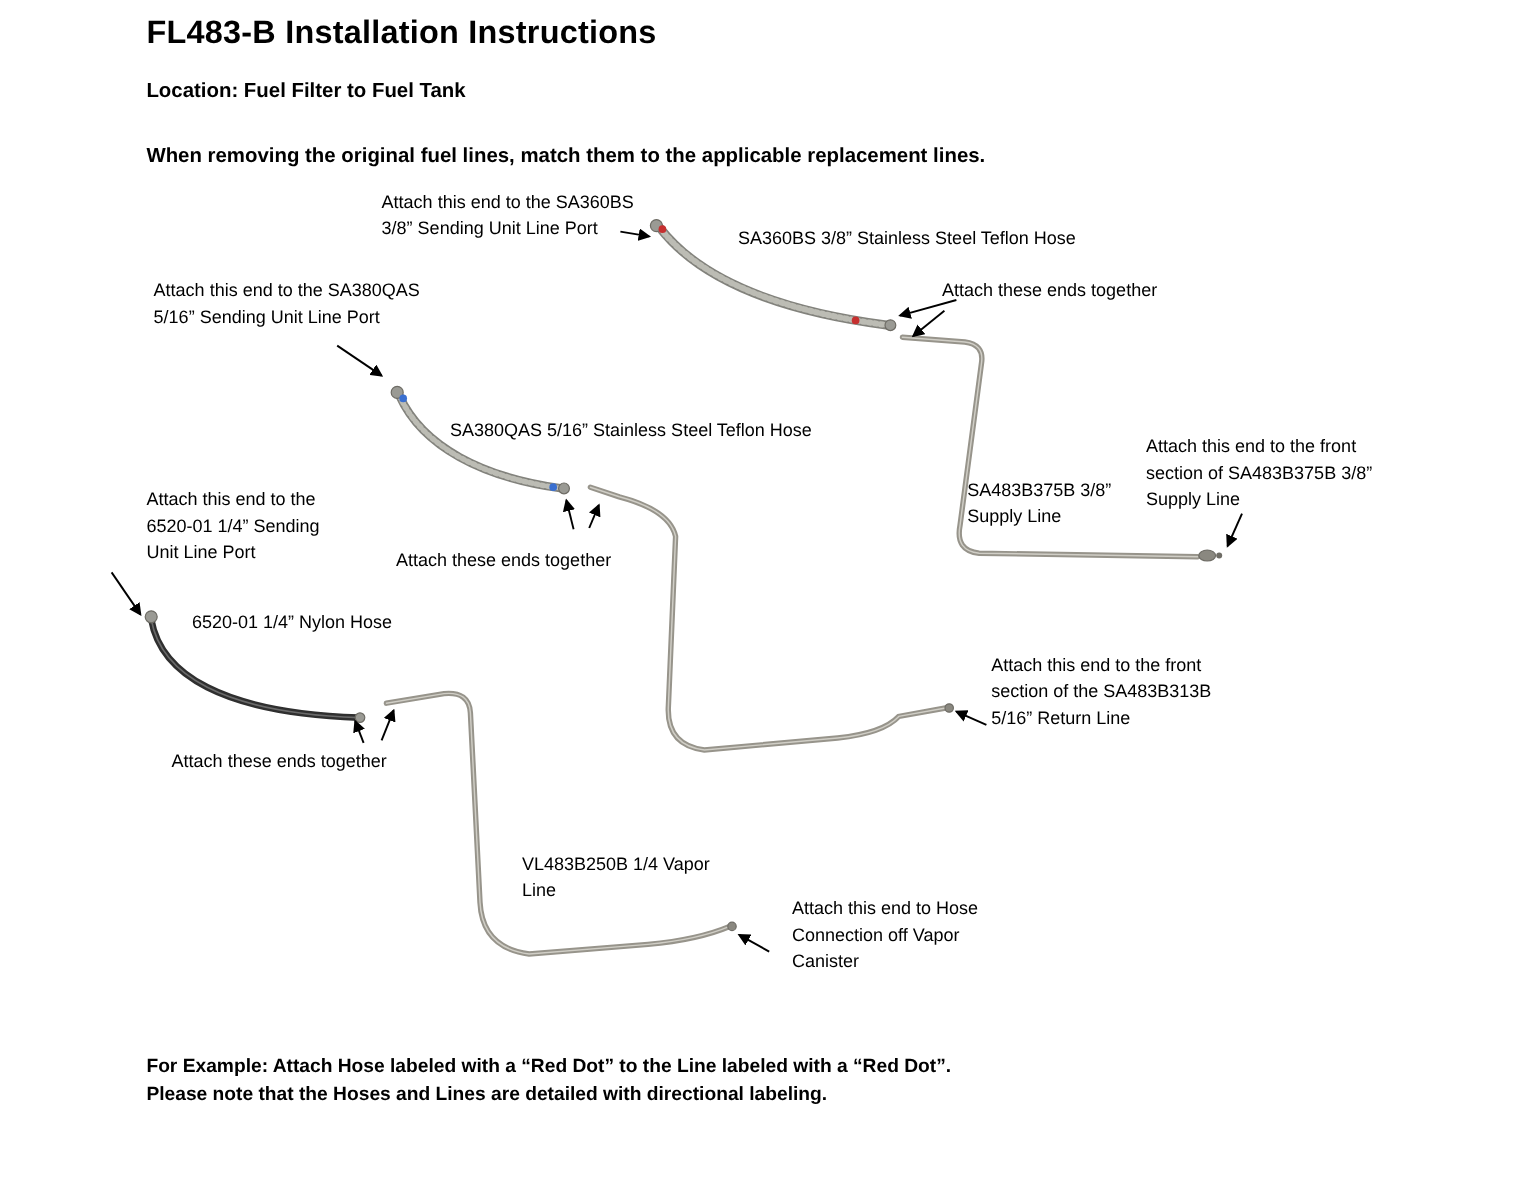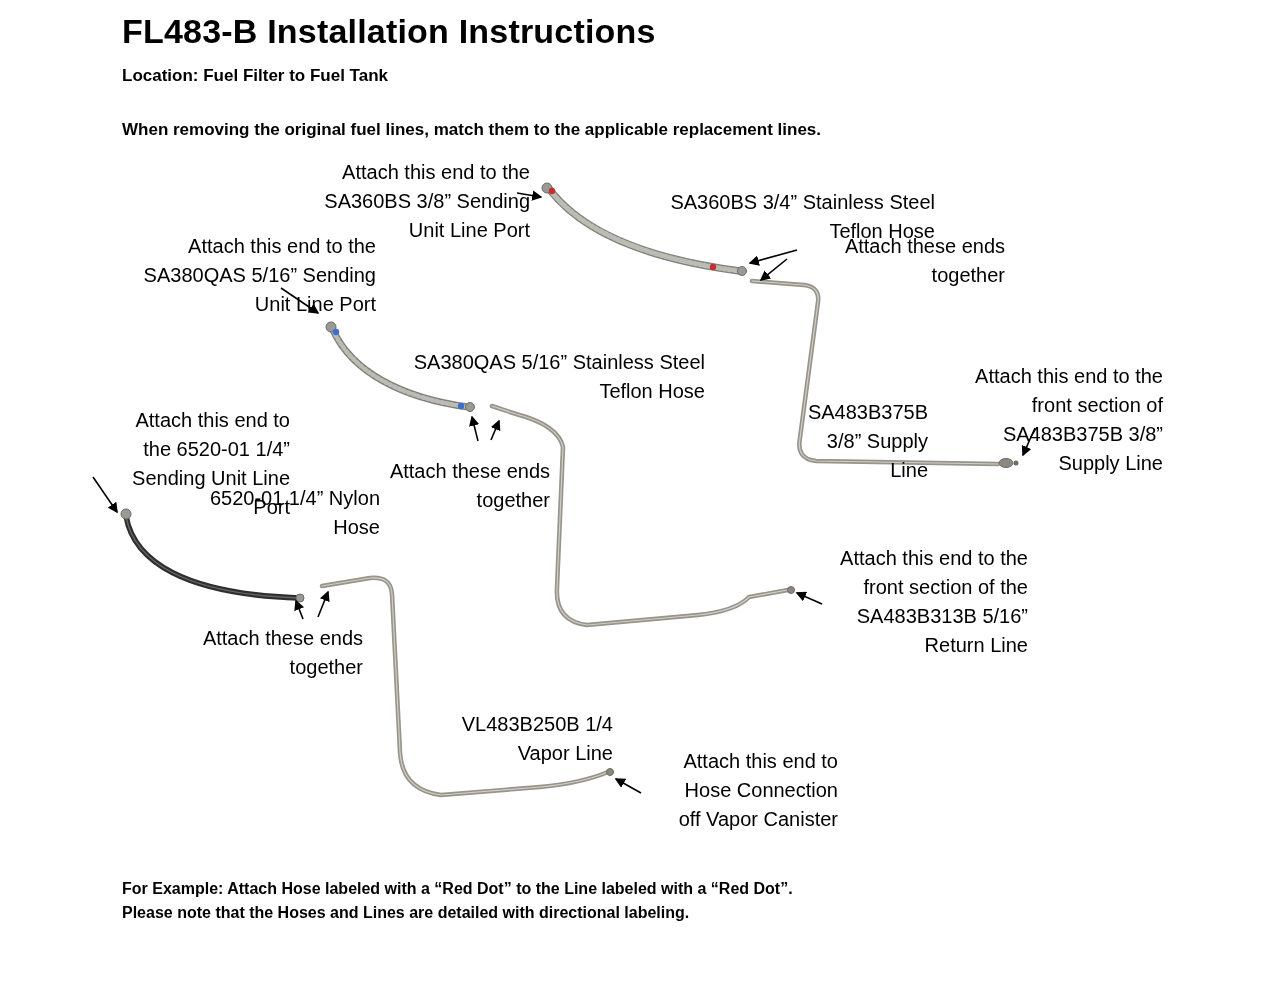--- a/index.html
+++ b/index.html
@@ -7,35 +7,34 @@
     position:relative;
     width:1280px;
     height:989px;
     background:#ffffff;
     font-family:"Liberation Sans", sans-serif;
     color:#000;
     overflow:hidden;
   }
   .title{
     position:absolute; left:122px; top:12px;
-    font-size:34px; font-weight:bold; letter-spacing:0.2px;
+    font-size:27px; font-weight:bold; letter-spacing:0.2px;
   }
   .location{
     position:absolute; left:122px; top:66px;
     font-size:17px; font-weight:bold;
   }
   .instruction{
     position:absolute; left:122px; top:120px;
     font-size:17px; font-weight:bold;
   }
   .lbl{
     position:absolute;
-    font-size:20px;
+    font-size:15px;
     line-height:1.45;
-    text-align:right;
   }
   .footer{
     position:absolute; left:122px; top:877px;
     font-size:16px; font-weight:bold; line-height:1.5;
   }
   svg.canvas{position:absolute; left:0; top:0;}
 </style>
 </head>
 <body>
 
@@ -115,37 +114,37 @@
       <line x1="641" y1="793" x2="616" y2="779" marker-end="url(#arrow)"></line>
     </g>
   </svg>
 
   <div class="title">FL483-B Installation Instructions</div>
   <div class="location">Location: Fuel Filter to Fuel Tank</div>
   <div class="instruction">When removing the original fuel lines, match them to the applicable replacement lines.</div>
 
   <div class="lbl" style="left:318px; top:158px; width:212px;">Attach this end to the SA360BS  3/8” Sending Unit Line Port</div>
 
-  <div class="lbl" style="left:615px; top:188px; width:320px;">SA360BS 3/4” Stainless Steel Teflon Hose</div>
+  <div class="lbl" style="left:615px; top:188px; width:320px;">SA360BS 3/8” Stainless Steel Teflon Hose</div>
 
   <div class="lbl" style="left:785px; top:232px; width:220px;">Attach  these ends together</div>
 
   <div class="lbl" style="left:128px; top:232px; width:248px;">Attach this end to the SA380QAS 5/16” Sending Unit Line Port</div>
 
   <div class="lbl" style="left:375px; top:348px; width:330px;">SA380QAS 5/16” Stainless Steel Teflon Hose</div>
 
   <div class="lbl" style="left:943px; top:362px; width:208px;margin-left:12px;">Attach this end to the front section of SA483B375B 3/8” Supply Line</div>
 
   <div class="lbl" style="left:806px; top:398px; width:122px;">SA483B375B 3/8” Supply Line</div>
 
   <div class="lbl" style="left:122px; top:406px; width:168px;">Attach this end to the 6520-01  1/4” Sending Unit Line Port</div>
 
   <div class="lbl" style="left:330px; top:457px; width:220px;">Attach  these ends together</div>
 
-  <div class="lbl" style="left:160px; top:484px; width:220px;">6520-01 1/4” Nylon Hose</div>
+  <div class="lbl" style="left:160px; top:508px; width:220px;">6520-01 1/4” Nylon Hose</div>
 
 
   <div class="lbl" style="left:826px; top:544px; width:202px;">Attach this end to the front section of the SA483B313B 5/16” Return Line</div>
 
   <div class="lbl" style="left:143px; top:624px; width:220px;">Attach  these ends together</div>
 
   <div class="lbl" style="left:435px; top:710px; width:178px;">VL483B250B 1/4 Vapor Line</div>
 
   <div class="lbl" style="left:660px; top:747px; width:178px;">Attach this end to Hose Connection off Vapor Canister</div>
 

